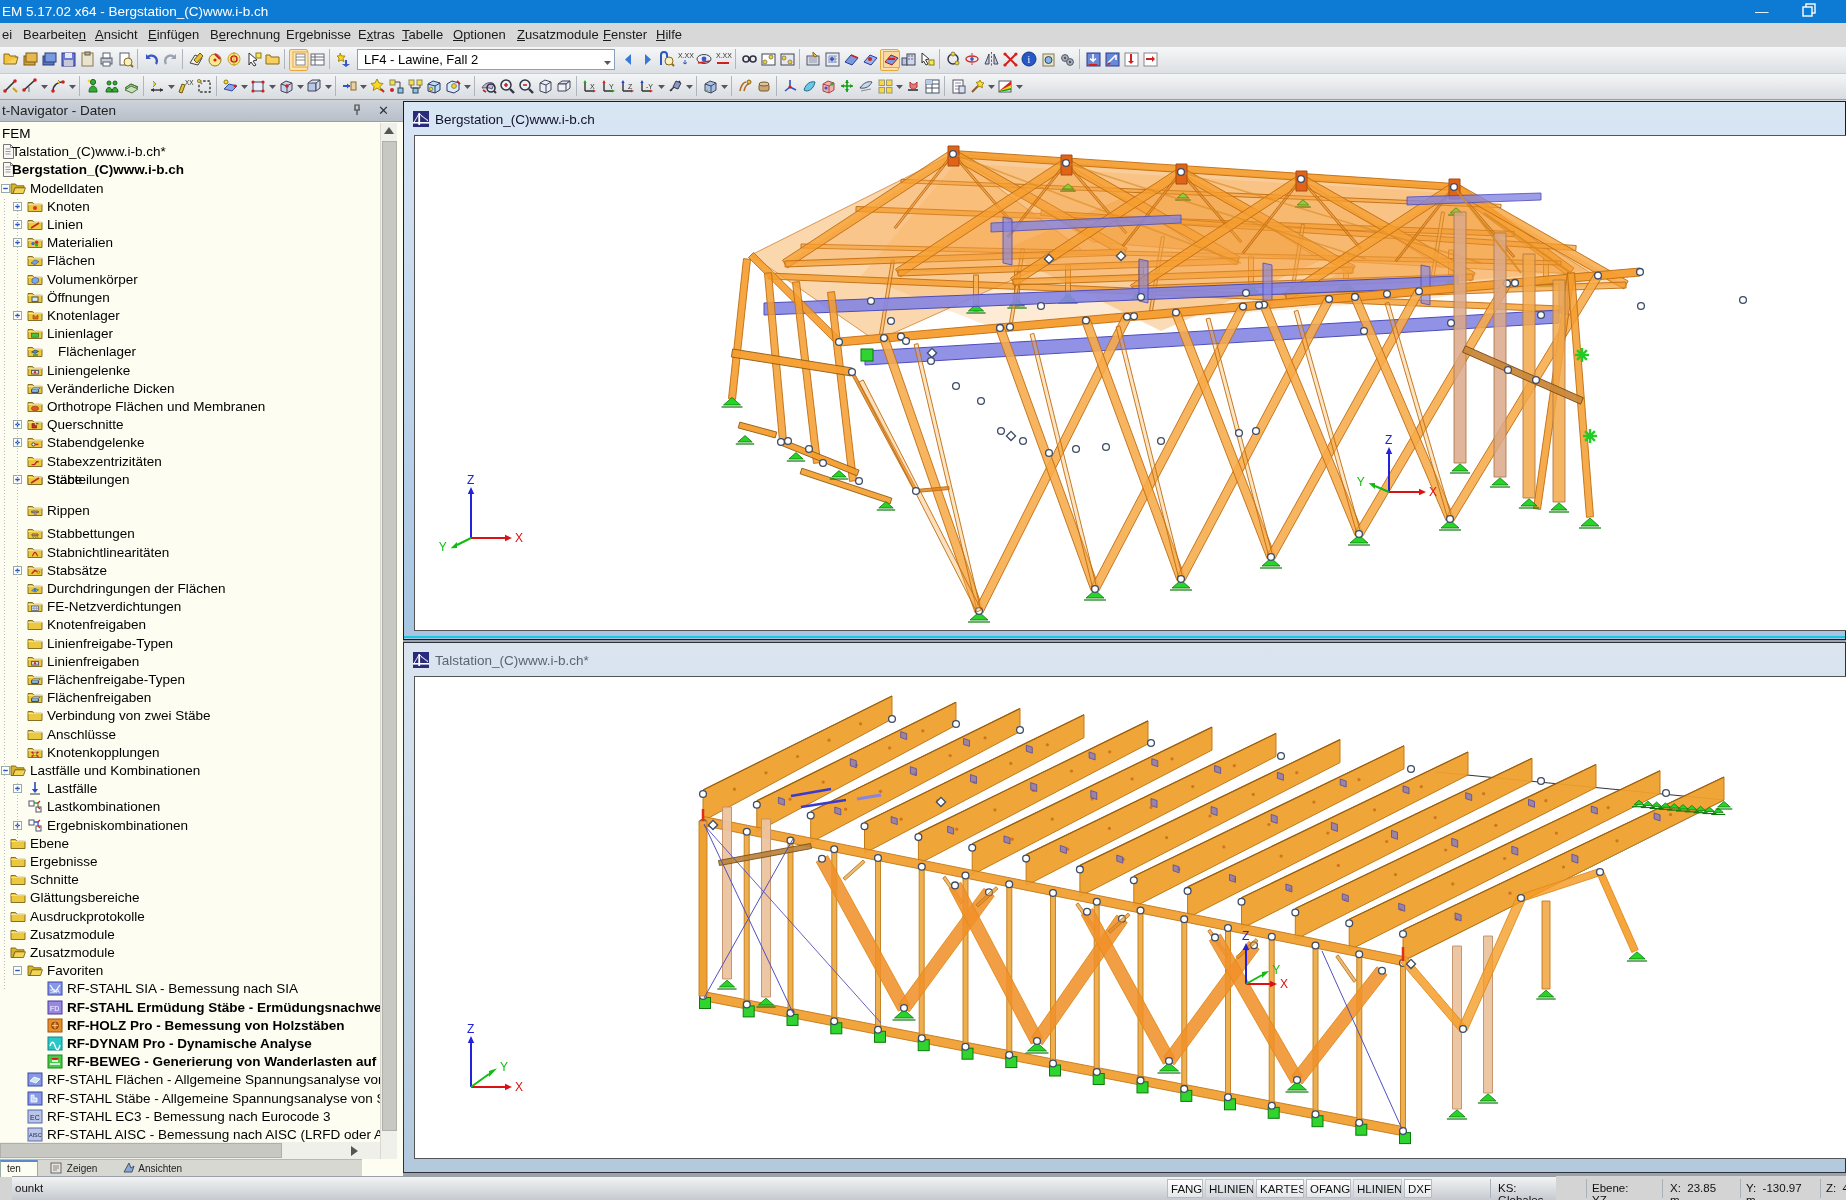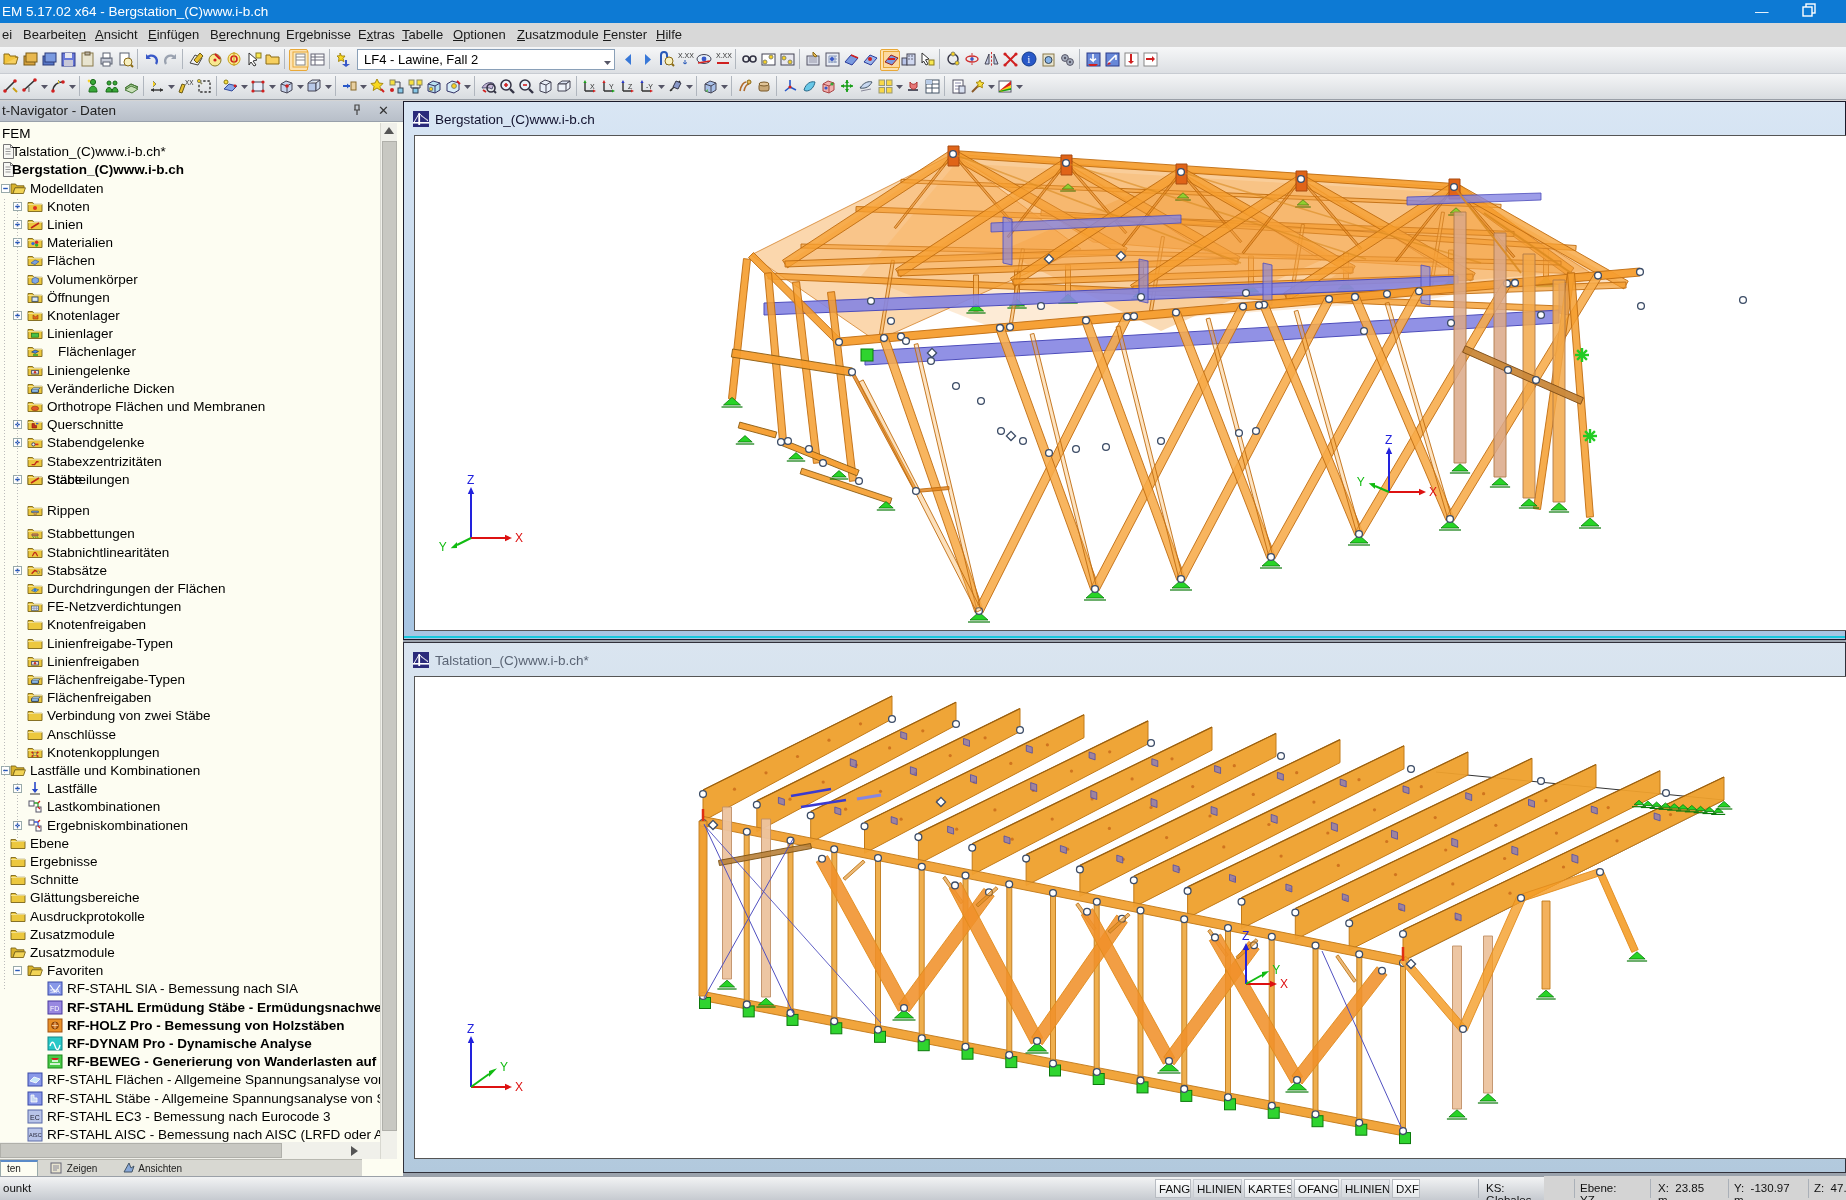--- a/index.html
+++ b/index.html
@@ -25,21 +25,21 @@
 #hscroll {position:absolute;left:0;top:1041px;width:380px;height:17px;background:#f0f0ea}
 #hthumb {position:absolute;left:0;top:1px;width:282px;height:15px;background:#c8c8c2;border:1px solid #b0b0aa}
 #ptabs {position:absolute;left:0;top:1058px;width:362px;height:17px;background:#d8d8d2;border-top:1px solid #b8b8b0;font-size:10px}
 .ptab {position:absolute;top:0;height:17px;padding:1px 8px 0 6px;color:#222}
 .ptab.act {background:#fdfdf2;border:1px solid #9aa;border-top:2px solid #5a8ac8;border-bottom:none}
 #mdi {position:absolute;left:403px;top:101px;width:1443px;height:1075px;background:#9aa2ac}
 .win {position:absolute;background:linear-gradient(#d9e6f4,#a7c5e2)}
 .wtitle {position:absolute;left:9px;top:9px;height:24px;font-size:13.5px;white-space:nowrap;color:#10102c}
 .wtitle svg {vertical-align:-3px;margin-right:6px}
 .wcontent {position:absolute;background:#fff;border:1px solid #555}
-#status {position:absolute;left:0;top:1176px;width:1544px;height:24px;background:linear-gradient(#f2f3f4,#c6cad0);border-top:1px solid #9aa0a8;font-size:12px;color:#111}
+#status {position:absolute;left:12px;top:1176px;width:1544px;height:24px;background:linear-gradient(#f2f3f4,#c6cad0);border-top:1px solid #9aa0a8;font-size:12px;color:#111}
 .sseg {position:absolute;top:2px;height:19px;padding:3px 0 0 3px;border:1px solid #b8bcc2;background:linear-gradient(#fff,#e4e7ea);font-size:11.5px;overflow:hidden;white-space:nowrap}
 .sseg.flat {border:1px solid #c8ccd2;background:linear-gradient(#e8eaee,#d4d8dc)}
 .sinfo {position:absolute;top:5px;color:#111;font-size:11.5px}
 .sdiv {position:absolute;top:2px;height:19px;border-left:1px solid #aab0b8}
 </style></head><body>
 <div id="titlebar">EM 5.17.02 x64 - Bergstation_(C)www.i-b.ch
  <span style="position:absolute;left:1755px;top:0">—</span>
  <span style="position:absolute;left:1802px;top:1px"><svg width="14" height="14" viewBox="0 0 14 14">
         <rect x="4" y="1" width="9" height="9" fill="none" stroke="#fff" stroke-width="1.4"></rect>
         <rect x="1" y="4" width="9" height="9" fill="#0d7ad4" stroke="#fff" stroke-width="1.4"></rect>

